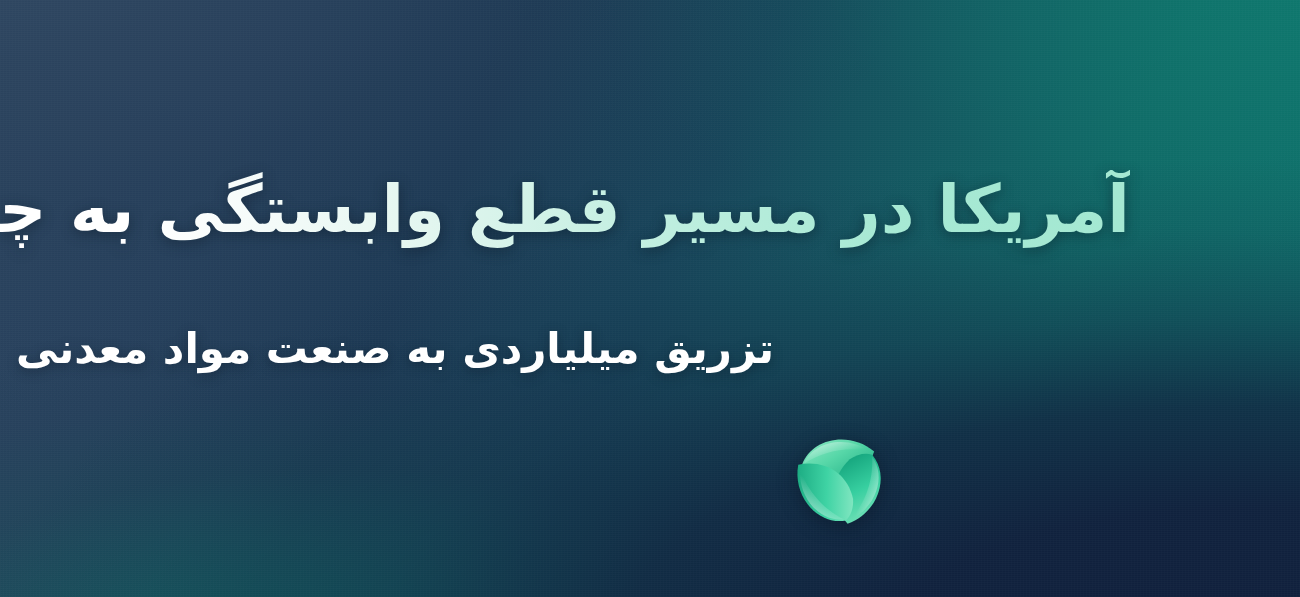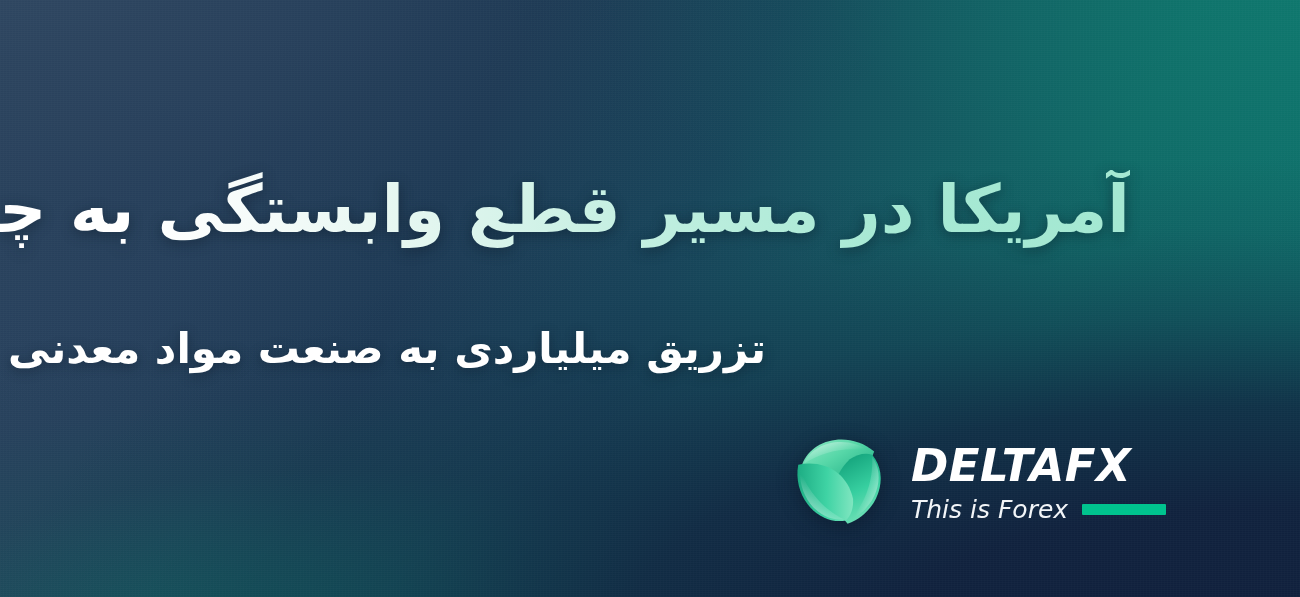--- a/index.html
+++ b/index.html
@@ -118,21 +118,21 @@
   }
   .headline-inner {
     display: inline-block;
     direction: rtl;
     unicode-bidi: isolate;
   }
 
   .subheadline {
     position: absolute;
     top: 288px;
-    left: 8px;
+    left: 16px;
     right: 172px;
     text-align: left;
     direction: rtl;
     font-size: 42px;
     font-weight: 700;
     line-height: 1.25;
     white-space: nowrap;
     color: #ffffff;
     filter: drop-shadow(0 3px 6px rgba(5,18,32,0.40));
   }
@@ -250,24 +250,17 @@
           <path d="M20 44 C30 16 70 8 96 30 C86 58 62 70 36 62 C28 58 22 52 20 44 Z" fill="url(#blade2)"></path>
           <path d="M22 43 C32 19 68 12 93 31 C74 24 44 28 22 43 Z" fill="url(#bladeHL)"></path>
         </g>
 
         <g transform="rotate(240 60 60)">
           <path d="M20 44 C30 16 70 8 96 30 C86 58 62 70 36 62 C28 58 22 52 20 44 Z" fill="url(#blade3)"></path>
           <path d="M22 43 C32 19 68 12 93 31 C74 24 44 28 22 43 Z" fill="url(#bladeHL)"></path>
         </g>
       </svg>
 
-      <div class="logo-text">
-        <div class="logo-wordmark">DELTAFX</div>
-        <div class="logo-tagline-row">
-          <div class="logo-tagline">This is Forex</div>
-          <div class="logo-rule"></div>
-        </div>
-      </div>
 
     </div>
 
   </div>
 </div>
 
 </body></html>

